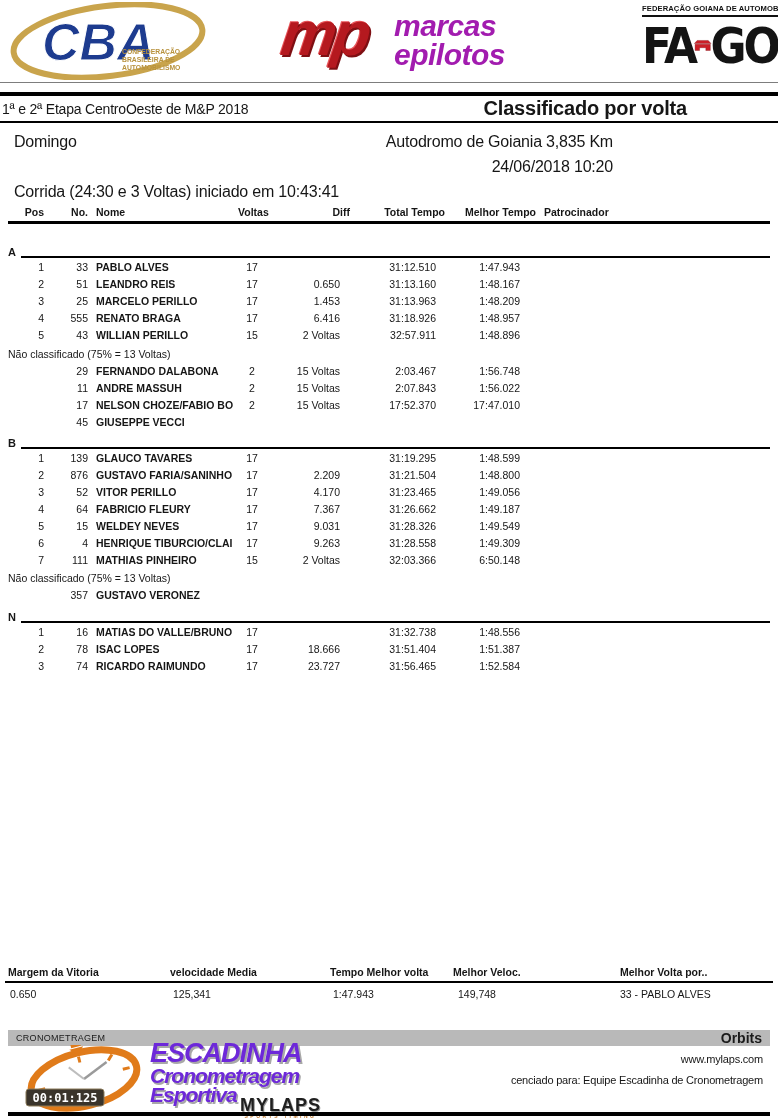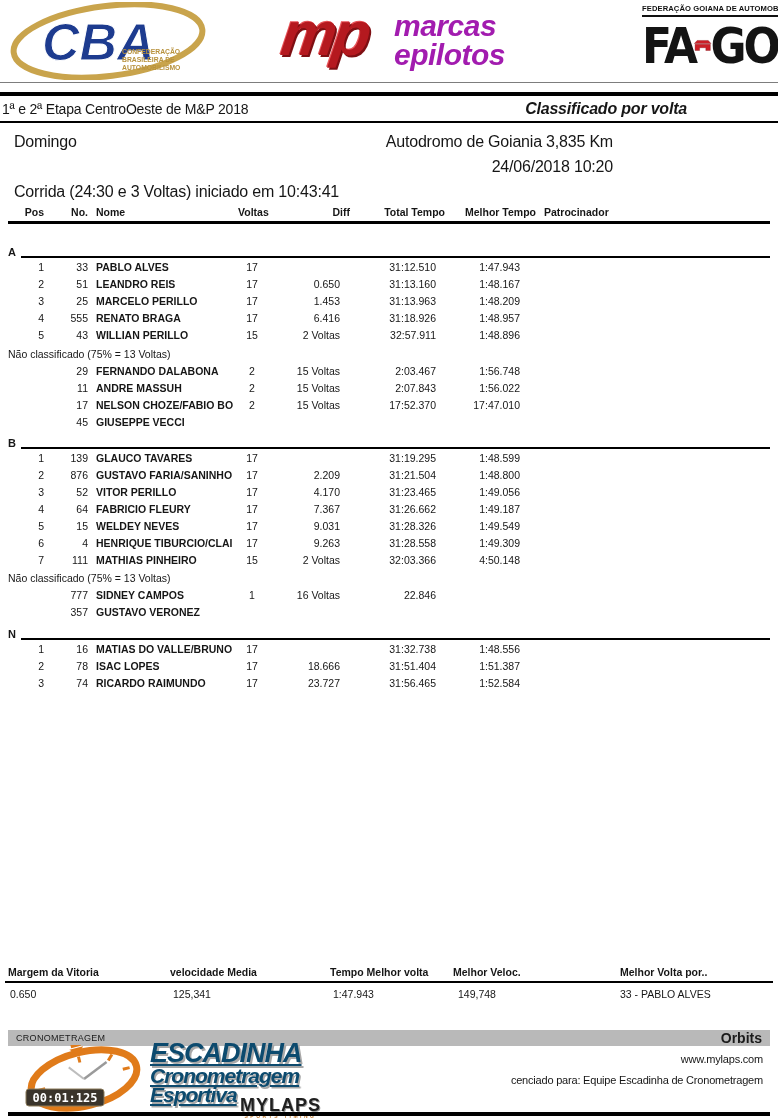--- a/index.html
+++ b/index.html
@@ -29,21 +29,21 @@
   #fga .fmono{display:flex;align-items:center;margin-top:3px;height:52px;}
   #fga .fletters{font-size:44px;font-weight:900;color:#141414;letter-spacing:-3px;
     transform:scaleY(1.12);line-height:50px;font-family:"DejaVu Sans","Liberation Sans",sans-serif;}
   #fga svg{margin:0 -2px;}
   
   .rule{position:absolute;background:#000;}
   #rule-top{left:0;top:92px;width:778px;height:4px;}
   #title-row{position:absolute;left:0;top:97px;width:696px;height:23px;
     display:flex;justify-content:space-between;align-items:center;}
   #page-title{font-size:14px;padding-left:2px;letter-spacing:-0.2px;}
-  #report-type{font-size:16px;font-weight:bold;padding-right:9px;letter-spacing:-0.2px;font-style:italic;}
+  #report-type{font-size:20px;font-weight:bold;padding-right:9px;letter-spacing:-0.2px;}
   #rule-title{left:0;top:121px;width:778px;height:2px;}
   
   .info{position:absolute;font-size:16px;letter-spacing:-0.2px;white-space:nowrap;}
   #ev-day{left:14px;top:133px;}
   #ev-track{right:165px;top:133px;}
   #ev-stage{left:14px;top:158px;}
   #ev-datetime{right:165px;top:158px;}
   #ev-race{left:14px;top:183px;}
   
   #results{position:absolute;left:8px;top:206px;width:762px;border-collapse:collapse;table-layout:fixed;}
@@ -73,21 +73,21 @@
   #sum-rule{left:5px;top:981px;width:768px;height:2px;}
   .sl0{left:8px;}  .sl1{left:170px;} .sl2{left:330px;} .sl3{left:453px;} .sl4{left:620px;}
   .sv0{left:10px;} .sv1{left:173px;} .sv2{left:333px;} .sv3{left:458px;} .sv4{left:620px;}
   
   #timing-bar{position:absolute;left:8px;top:1030px;width:762px;height:16px;background:#b9b9b9;
     display:flex;justify-content:space-between;align-items:center;padding:0 8px;box-sizing:border-box;}
   #timing-bar .tbl{font-size:9px;color:#1a1a1a;letter-spacing:0.3px;}
   #timing-bar .tbr{font-size:14px;color:#1a1a1a;font-weight:bold;}
   #escadinha{position:absolute;left:22px;top:1045px;width:340px;height:68px;}
   #esc-words{position:absolute;left:128px;top:-4px;font-style:italic;font-weight:900;
-    color:#0c4a6e;line-height:0.92;letter-spacing:-1px;text-decoration:underline;}
+    color:#6d28d9;line-height:0.92;letter-spacing:-1px;}
   #esc-words .l1{font-size:27px;text-shadow:2px 2px 0 #a8a8a8;}
   #esc-words .l2{font-size:21px;text-shadow:1.5px 1.5px 0 #a8a8a8;}
   #esc-words .l3{font-size:21px;text-shadow:1.5px 1.5px 0 #a8a8a8;}
   #mylaps{position:absolute;left:218px;top:52px;text-align:center;font-style:normal;}
   #mylaps .mtxt{font-size:18px;font-weight:900;color:#1f1f1f;letter-spacing:1px;line-height:16px;
     text-shadow:1px 1px 0 #9a9a9a;}
   #mylaps .msub{font-size:5px;color:#c07a30;letter-spacing:2.5px;font-weight:bold;}
   .ftxt{position:absolute;font-size:11px;white-space:nowrap;letter-spacing:-0.2px;}
   #website{right:15px;top:1053px;}
   #license{right:15px;top:1074px;}
@@ -343,38 +343,28 @@
           <td class="c6">1:49.309</td>
           <td class="c7"></td>
         </tr>
         <tr class="row">
           <td class="c0">7</td>
           <td class="c1">111</td>
           <td class="c2">MATHIAS PINHEIRO</td>
           <td class="c3">15</td>
           <td class="c4">2 Voltas</td>
           <td class="c5">32:03.366</td>
-          <td class="c6">4:50.148</td>
+          <td class="c6">6:50.148</td>
           <td class="c7"></td>
         </tr>
         <tr>
           <td colspan="8" style="height: 1px;"></td>
         </tr>
         <tr class="nclab">
           <td colspan="8">Não classificado (75% = 13 Voltas)</td>
-        </tr>
-        <tr class="row">
-          <td class="c0"></td>
-          <td class="c1">777</td>
-          <td class="c2">SIDNEY CAMPOS</td>
-          <td class="c3">1</td>
-          <td class="c4">16 Voltas</td>
-          <td class="c5">22.846</td>
-          <td class="c6"></td>
-          <td class="c7"></td>
         </tr>
         <tr class="row">
           <td class="c0"></td>
           <td class="c1">357</td>
           <td class="c2">GUSTAVO VERONEZ</td>
           <td class="c3"></td>
           <td class="c4"></td>
           <td class="c5"></td>
           <td class="c6"></td>
           <td class="c7"></td>

